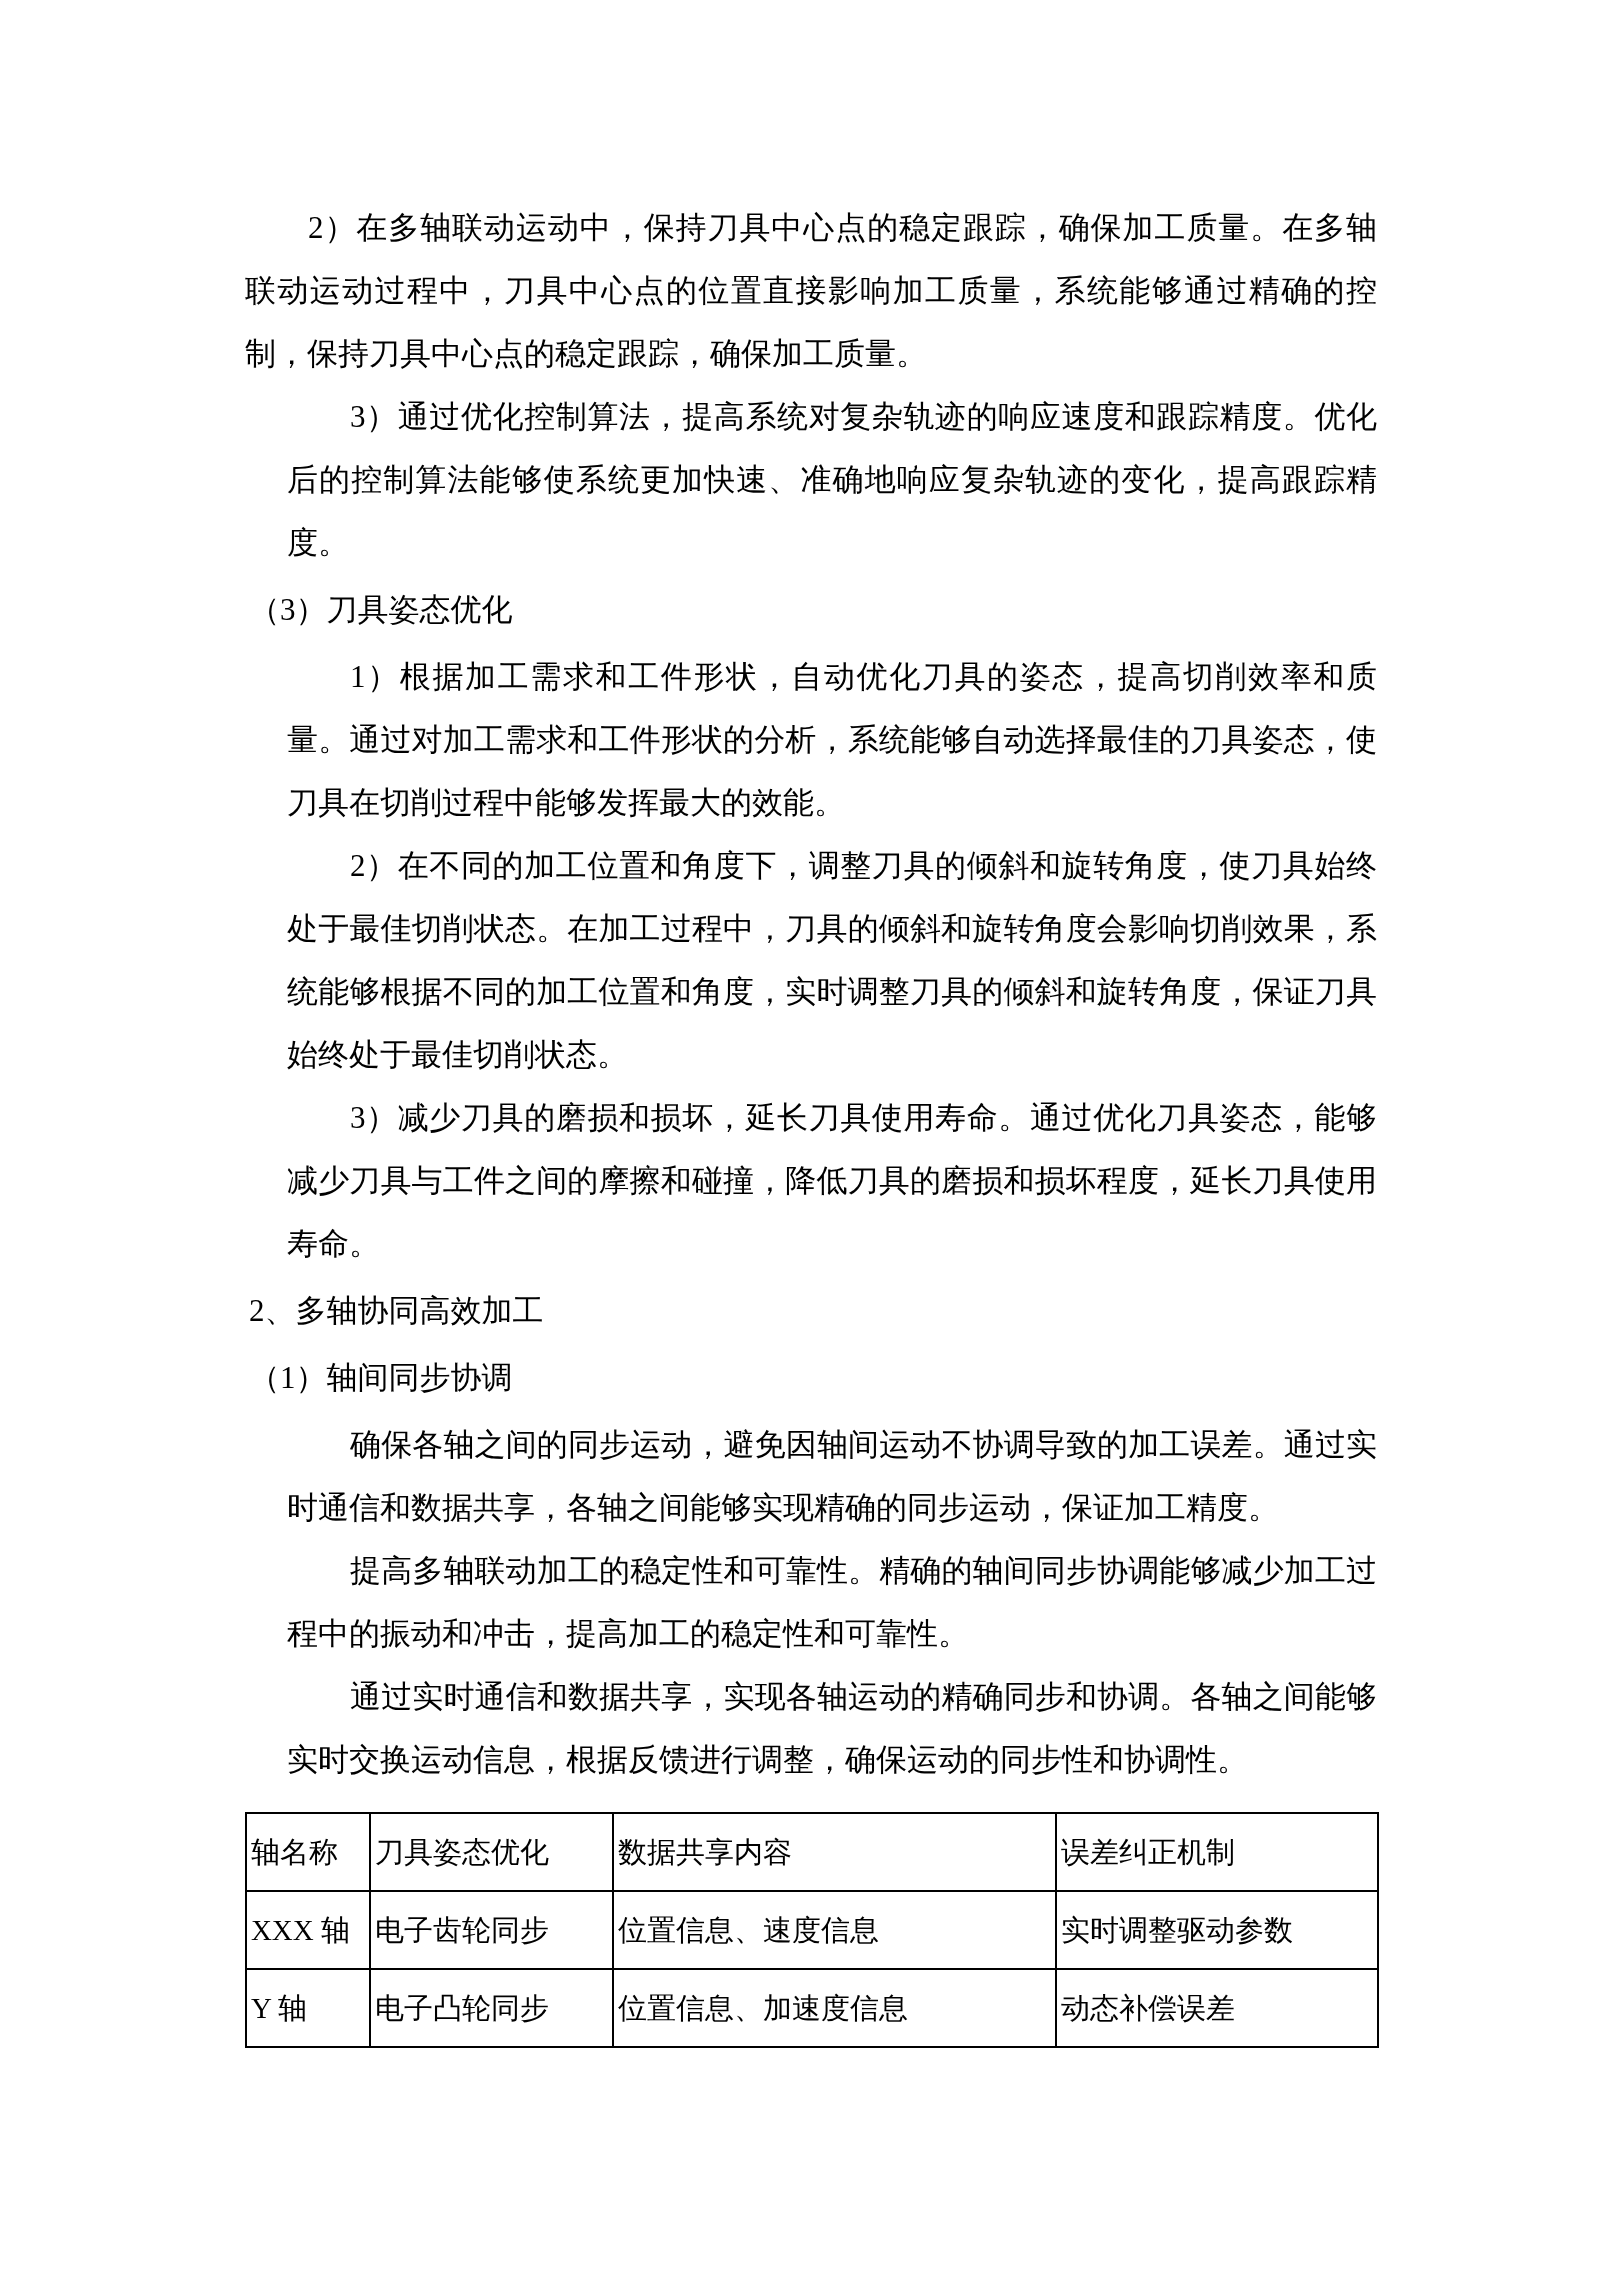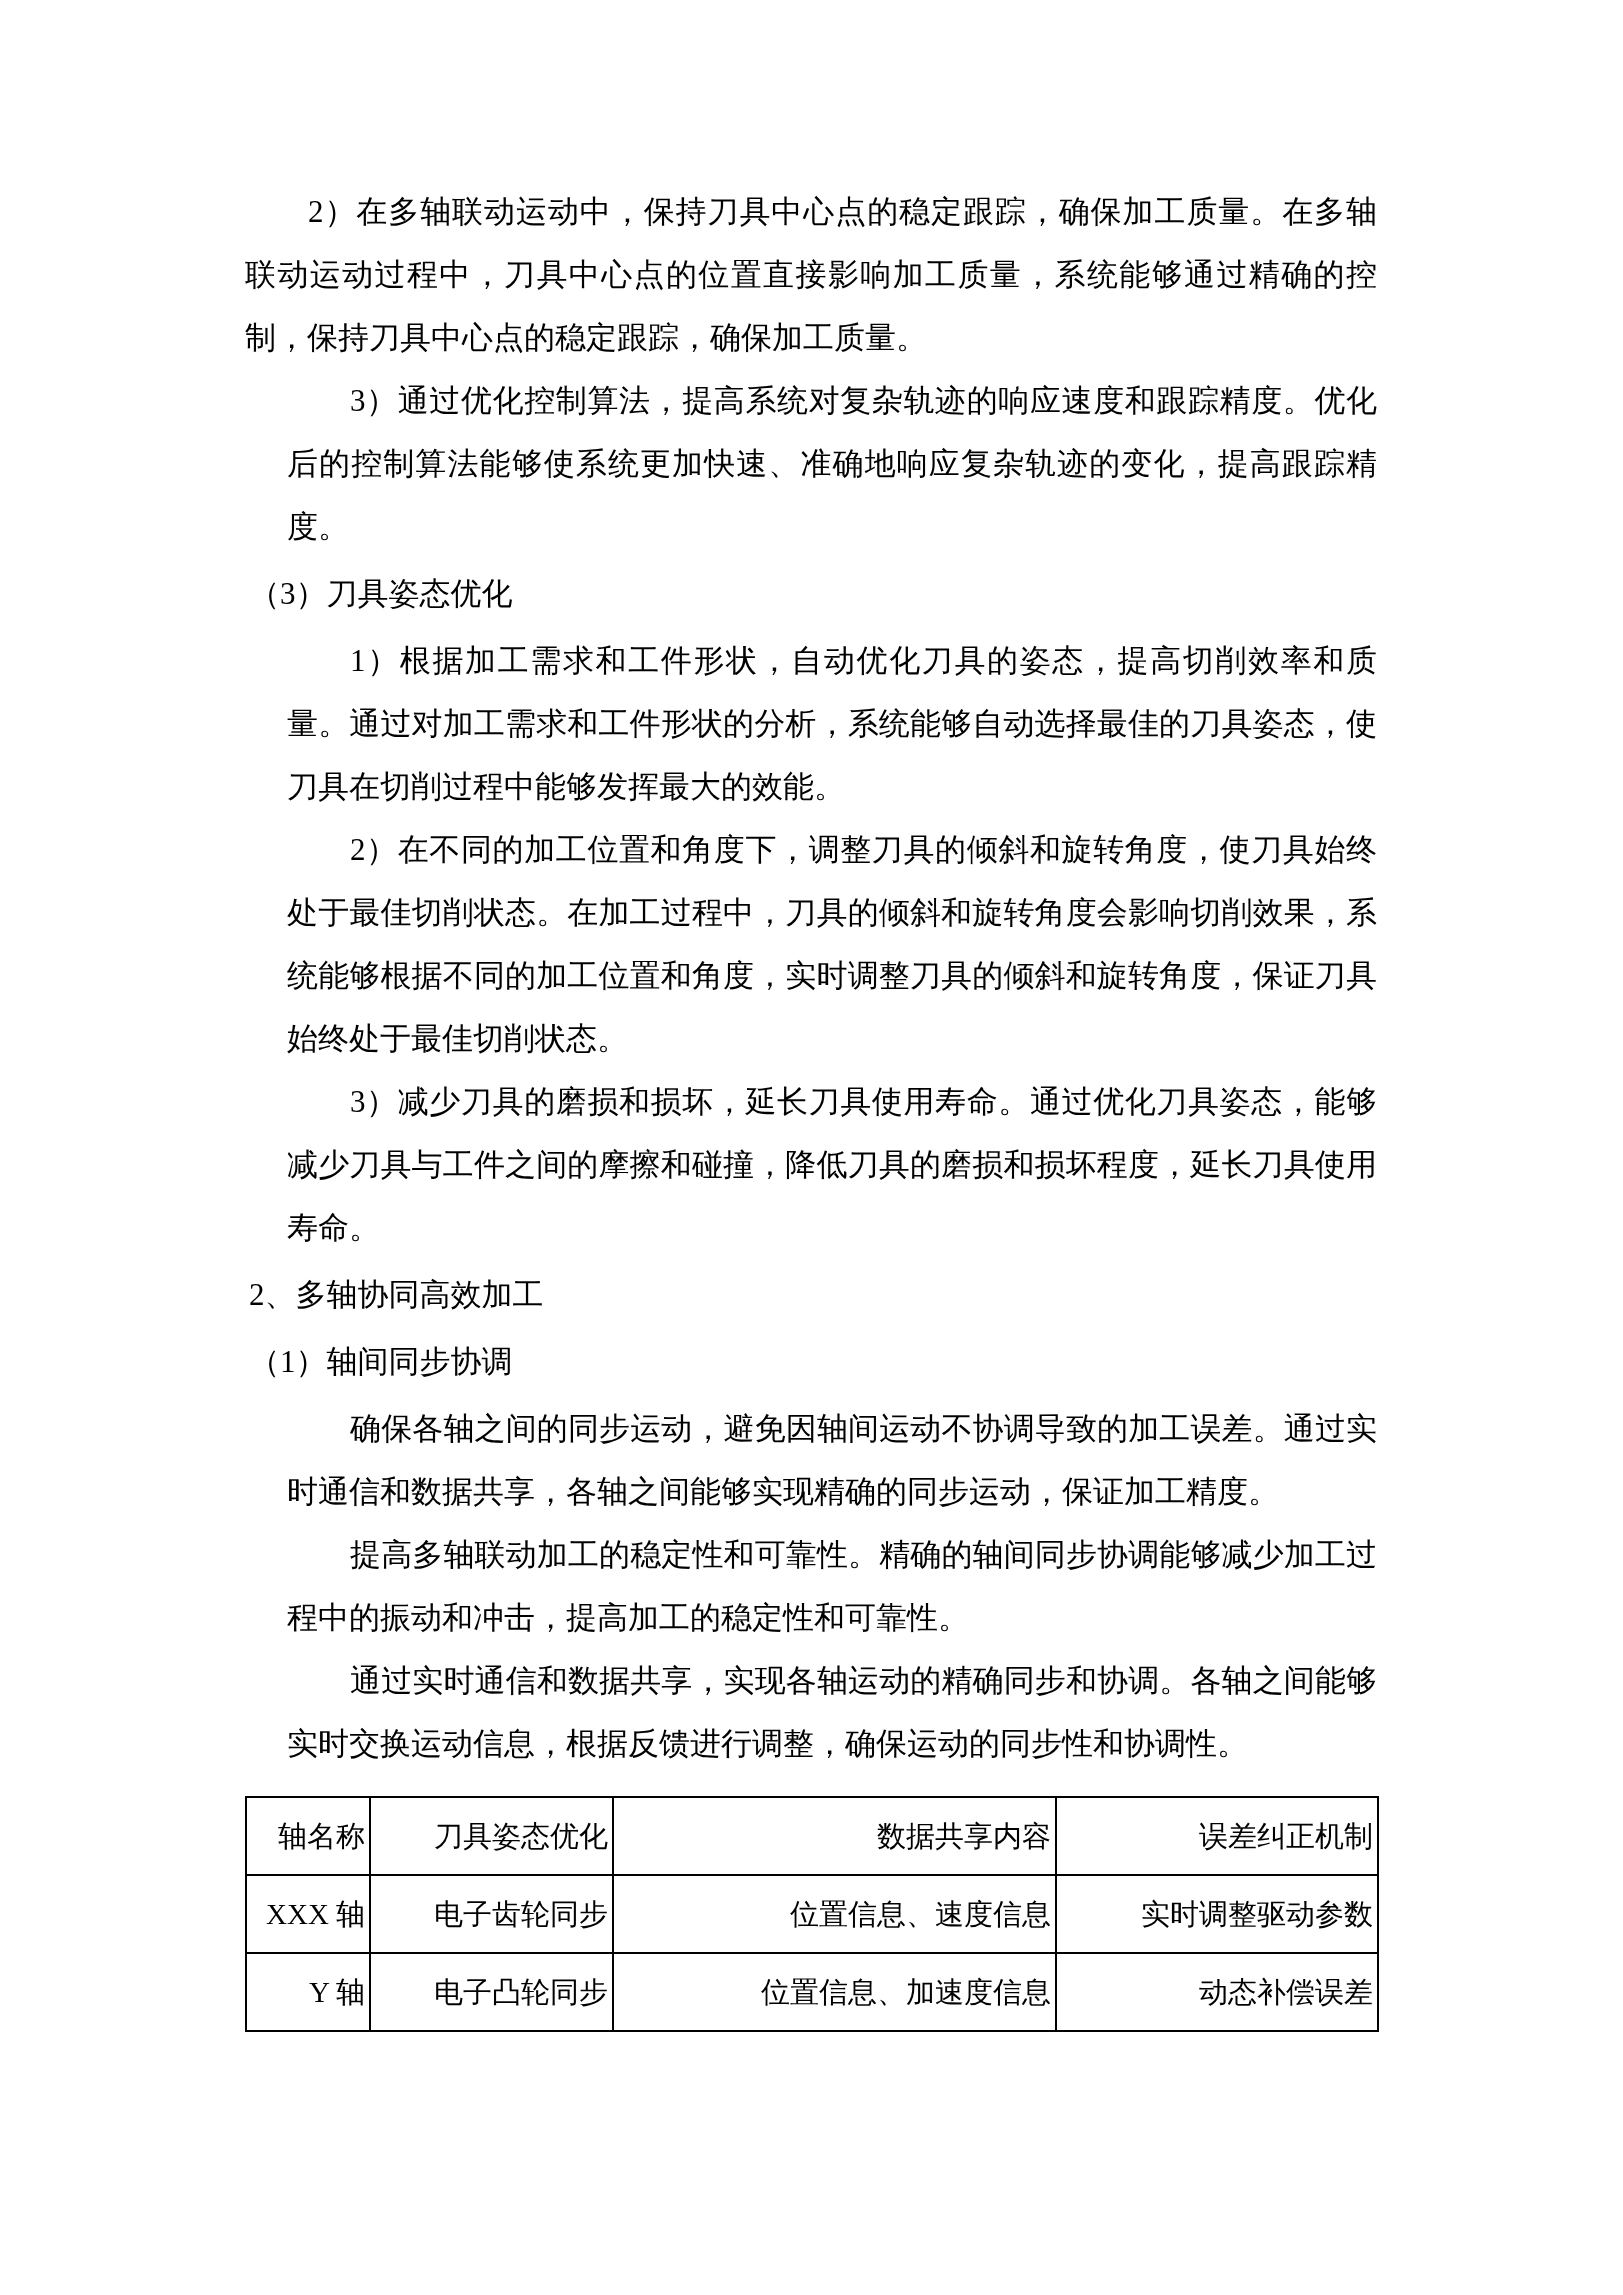--- a/index.html
+++ b/index.html
@@ -17,21 +17,21 @@
   #page {
     position: relative;
     width: 1623px;
     height: 2295px;
     background: #ffffff;
     box-sizing: border-box;
   }
   #content {
     position: absolute;
     left: 245px;
-    top: 180px;
+    top: 196px;
     width: 1132px;
   }
   p.para {
     margin: 0;
     font-size: 31px;
     line-height: 63px;
     text-align: justify;
     text-justify: inter-character;
     text-indent: 63px;
     letter-spacing: 0;
@@ -54,21 +54,21 @@
     border-collapse: collapse;
     width: 1132px;
     margin-top: 21px;
     table-layout: fixed;
   }
   table.axis-table td,
   table.axis-table th {
     border: 2px solid #000000;
     font-size: 29px;
     font-weight: normal;
-    text-align: right;
+    text-align: left;
     vertical-align: middle;
     height: 76px;
     padding: 0 3.9px;
     line-height: 1.25;
     font-family: "Liberation Serif", "DejaVu Serif", serif;
   }
   col.c1 { width: 124px; }
   col.c2 { width: 243px; }
   col.c3 { width: 443px; }
   col.c4 { width: 322px; }

